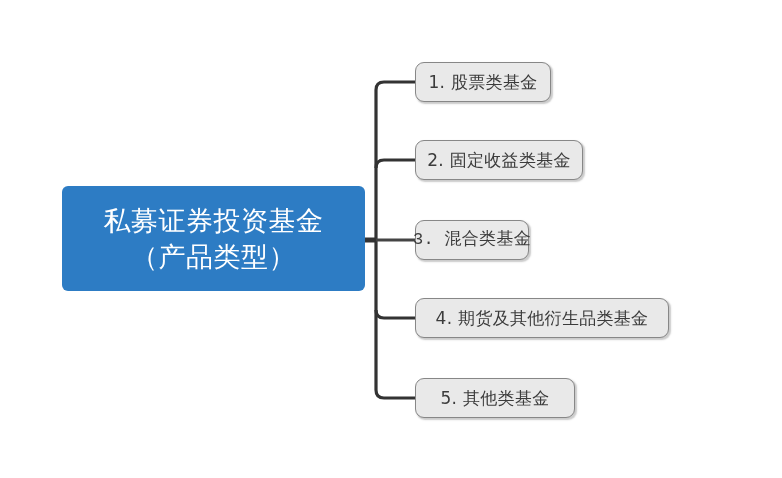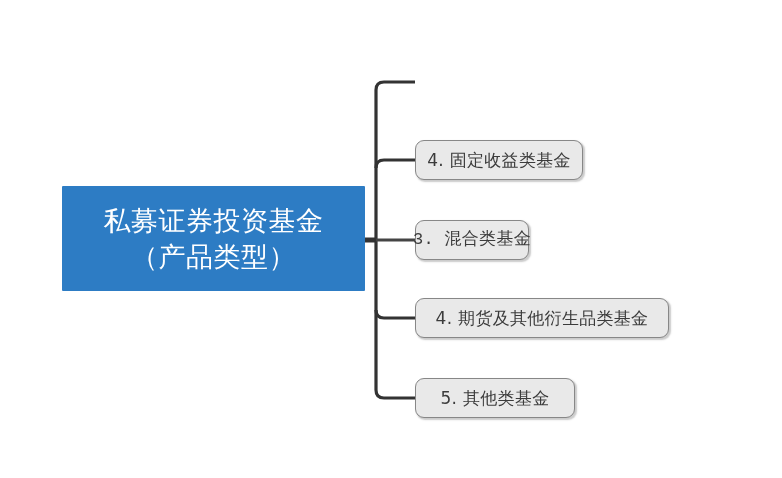--- a/index.html
+++ b/index.html
@@ -27,21 +27,21 @@
     height: 478px;
     pointer-events: none;
   }
   .root-node {
     position: absolute;
     left: 62px;
     top: 186px;
     width: 303px;
     height: 105px;
     background: #2d7cc4;
-    border-radius: 1px;
+    border-radius: 6px;
     display: flex;
     flex-direction: column;
     align-items: center;
     justify-content: center;
     box-sizing: border-box;
   }
   .root-line {
     color: #ffffff;
     font-size: 27px;
     line-height: 36px;
@@ -90,23 +90,26 @@
     <path d="M 376 240 L 415 240" fill="none" stroke="#444444" stroke-width="3"></path>
 
     <path d="M 415 318 L 384 318 Q 376 318 376 310" fill="none" stroke="#333333" stroke-width="3.2"></path>
   </svg>
 
   <div class="root-node">
     <div class="root-line">私募证券投资基金</div>
     <div class="root-line">（产品类型）</div>
   </div>
 
+  <div class="child-node" id="n0">
+    <span class="child-label">1. 股票类基金</span>
+  </div>
 
   <div class="child-node" id="n1">
-    <span class="child-label">4. 固定收益类基金</span>
+    <span class="child-label">2. 固定收益类基金</span>
   </div>
 
   <div class="child-node" id="n2">
     <span class="child-label">3. 混合类基金</span>
   </div>
 
   <div class="child-node" id="n3">
     <span class="child-label">4. 期货及其他衍生品类基金</span>
   </div>
 

